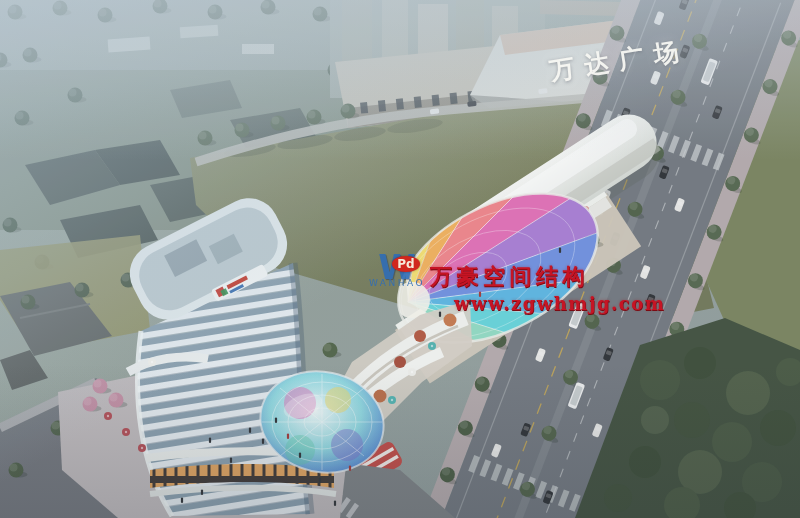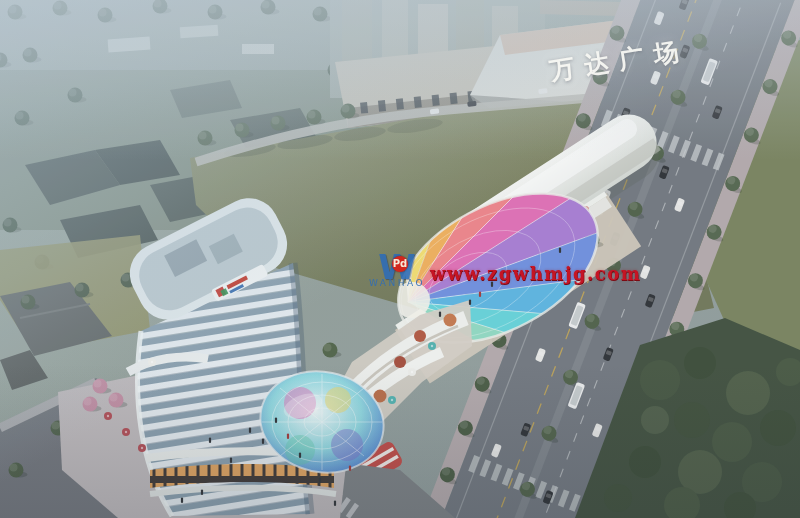--- a/index.html
+++ b/index.html
@@ -7,31 +7,31 @@
          font-family:"DejaVu Sans","Liberation Sans",sans-serif;}
   .stage svg{position:absolute;left:0;top:0;}
   .overlay{position:absolute;z-index:5;}
   .mall-sign{left:549px;top:44px;transform:rotate(-9deg);
     font-size:25px;font-weight:bold;letter-spacing:10px;color:#f7f7f3;
     text-shadow:0 1px 4px rgba(90,95,105,.6),0 0 10px rgba(255,255,255,.35);opacity:.95;}
   .wm{z-index:6;}
   .wm-logo{left:366px;top:252px;width:62px;text-align:center;}
   .wm-logo .w{font-size:34px;line-height:30px;font-weight:900;color:#2f6db6;
     text-shadow:1px 1px 1px rgba(15,35,80,.45);opacity:.9;display:block;}
-  .wm-logo .badge{position:absolute;left:26px;top:4px;width:16px;height:16px;border-radius:50%;
-    background:#d1271d;color:#f6e9d8;font-size:10px;font-weight:bold;line-height:16px;
+  .wm-logo .badge{position:absolute;left:26px;top:4px;width:28px;height:16px;border-radius:50%;
+    background:#d1271d;color:#f6e9d8;font-size:12px;font-weight:bold;line-height:16px;
     text-align:center;box-shadow:0 0 2px rgba(60,0,0,.5);}
   .wm-logo .name{display:block;margin-top:-4px;font-size:9px;font-weight:normal;
     letter-spacing:2.5px;color:#2f6db6;opacity:.9;}
   .wm-text{left:430px;top:262px;color:#c61424;}
   .wm-text .l1{font-size:22px;font-weight:bold;letter-spacing:4.5px;
     text-shadow:.5px .5px 0 #7c0a12,0 0 3px rgba(150,10,20,.4);}
   .wm-text .l2{font-size:18px;font-weight:bold;letter-spacing:1.5px;margin-top:1px;
     font-family:"DejaVu Serif","Liberation Serif",serif;
-    text-shadow:.5px .5px 0 #7c0a12,0 0 3px rgba(150,10,20,.4);}
+    text-shadow:.5px .5px 0 #7c0a12,0 0 3px rgba(150,10,20,.4);padding-left:24px;}
 </style>
 </head>
 <body>
 
 <div class="stage">
 <svg width="800" height="518" viewBox="0 0 800 518">
 <defs>
   <linearGradient id="baseGrad" x1="0" y1="0" x2="1" y2="1">
     <stop offset="0" stop-color="#93a093"></stop>
           <stop offset="1" stop-color="#8e9a9c"></stop>
@@ -538,15 +538,16 @@
 </svg>
 
 <div class="overlay mall-sign">万达广场</div>
 
 <div class="overlay wm wm-logo">
   <span class="w">W</span>
   <span class="badge">Pd</span>
   <span class="name">WANHAO</span>
 </div>
 <div class="overlay wm wm-text">
+  <div class="l1">万豪空间结构</div>
   <div class="l2">www.zgwhmjg.com</div>
 </div>
 </div>
 
 </body></html>

